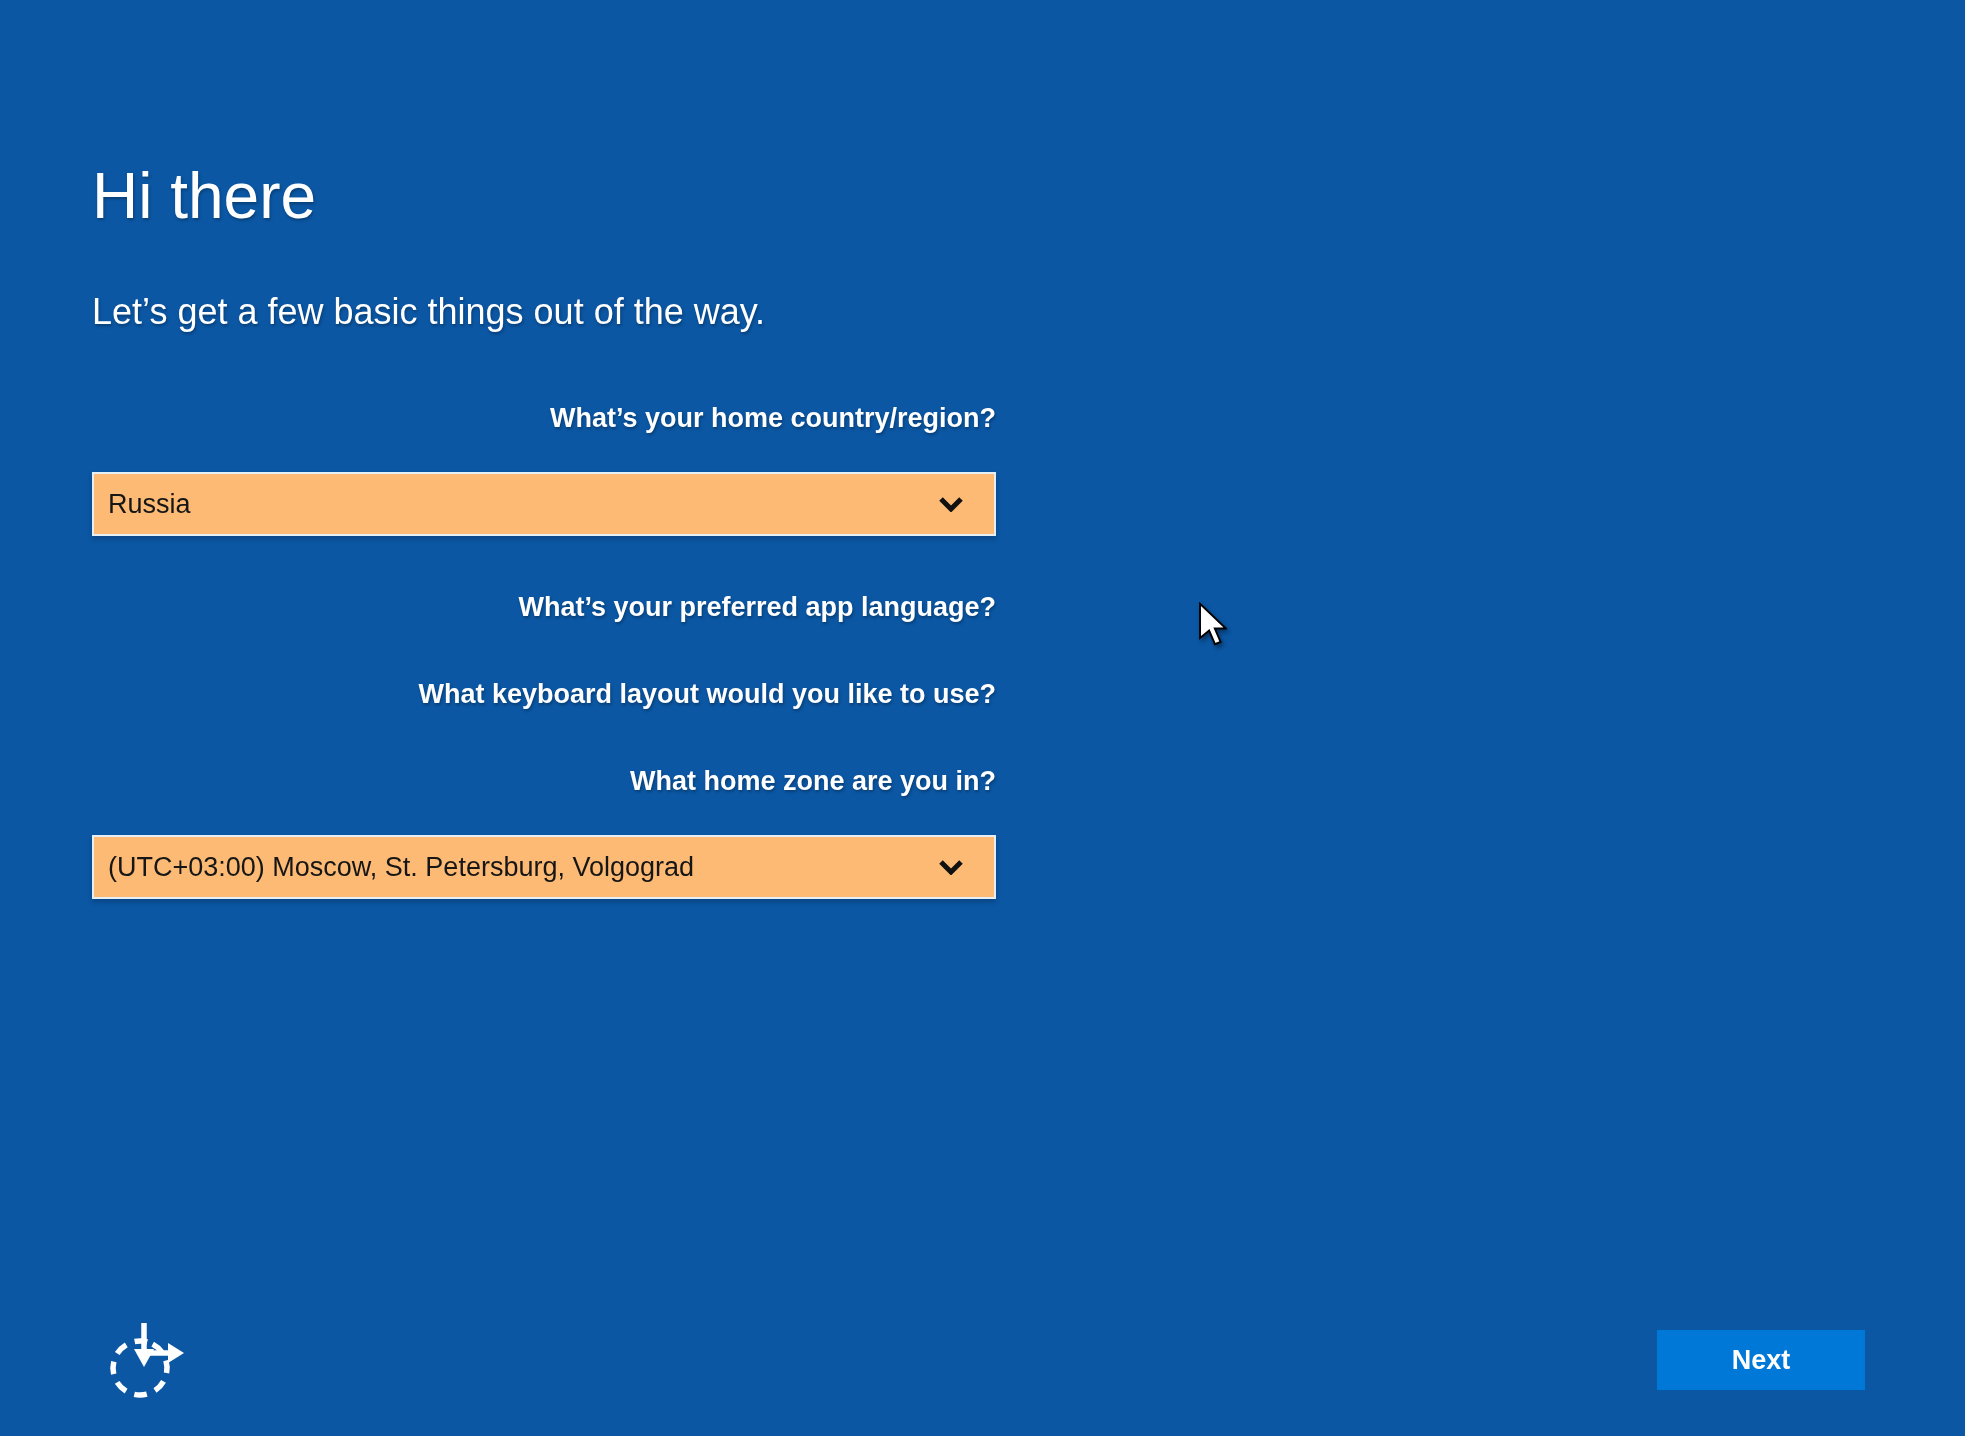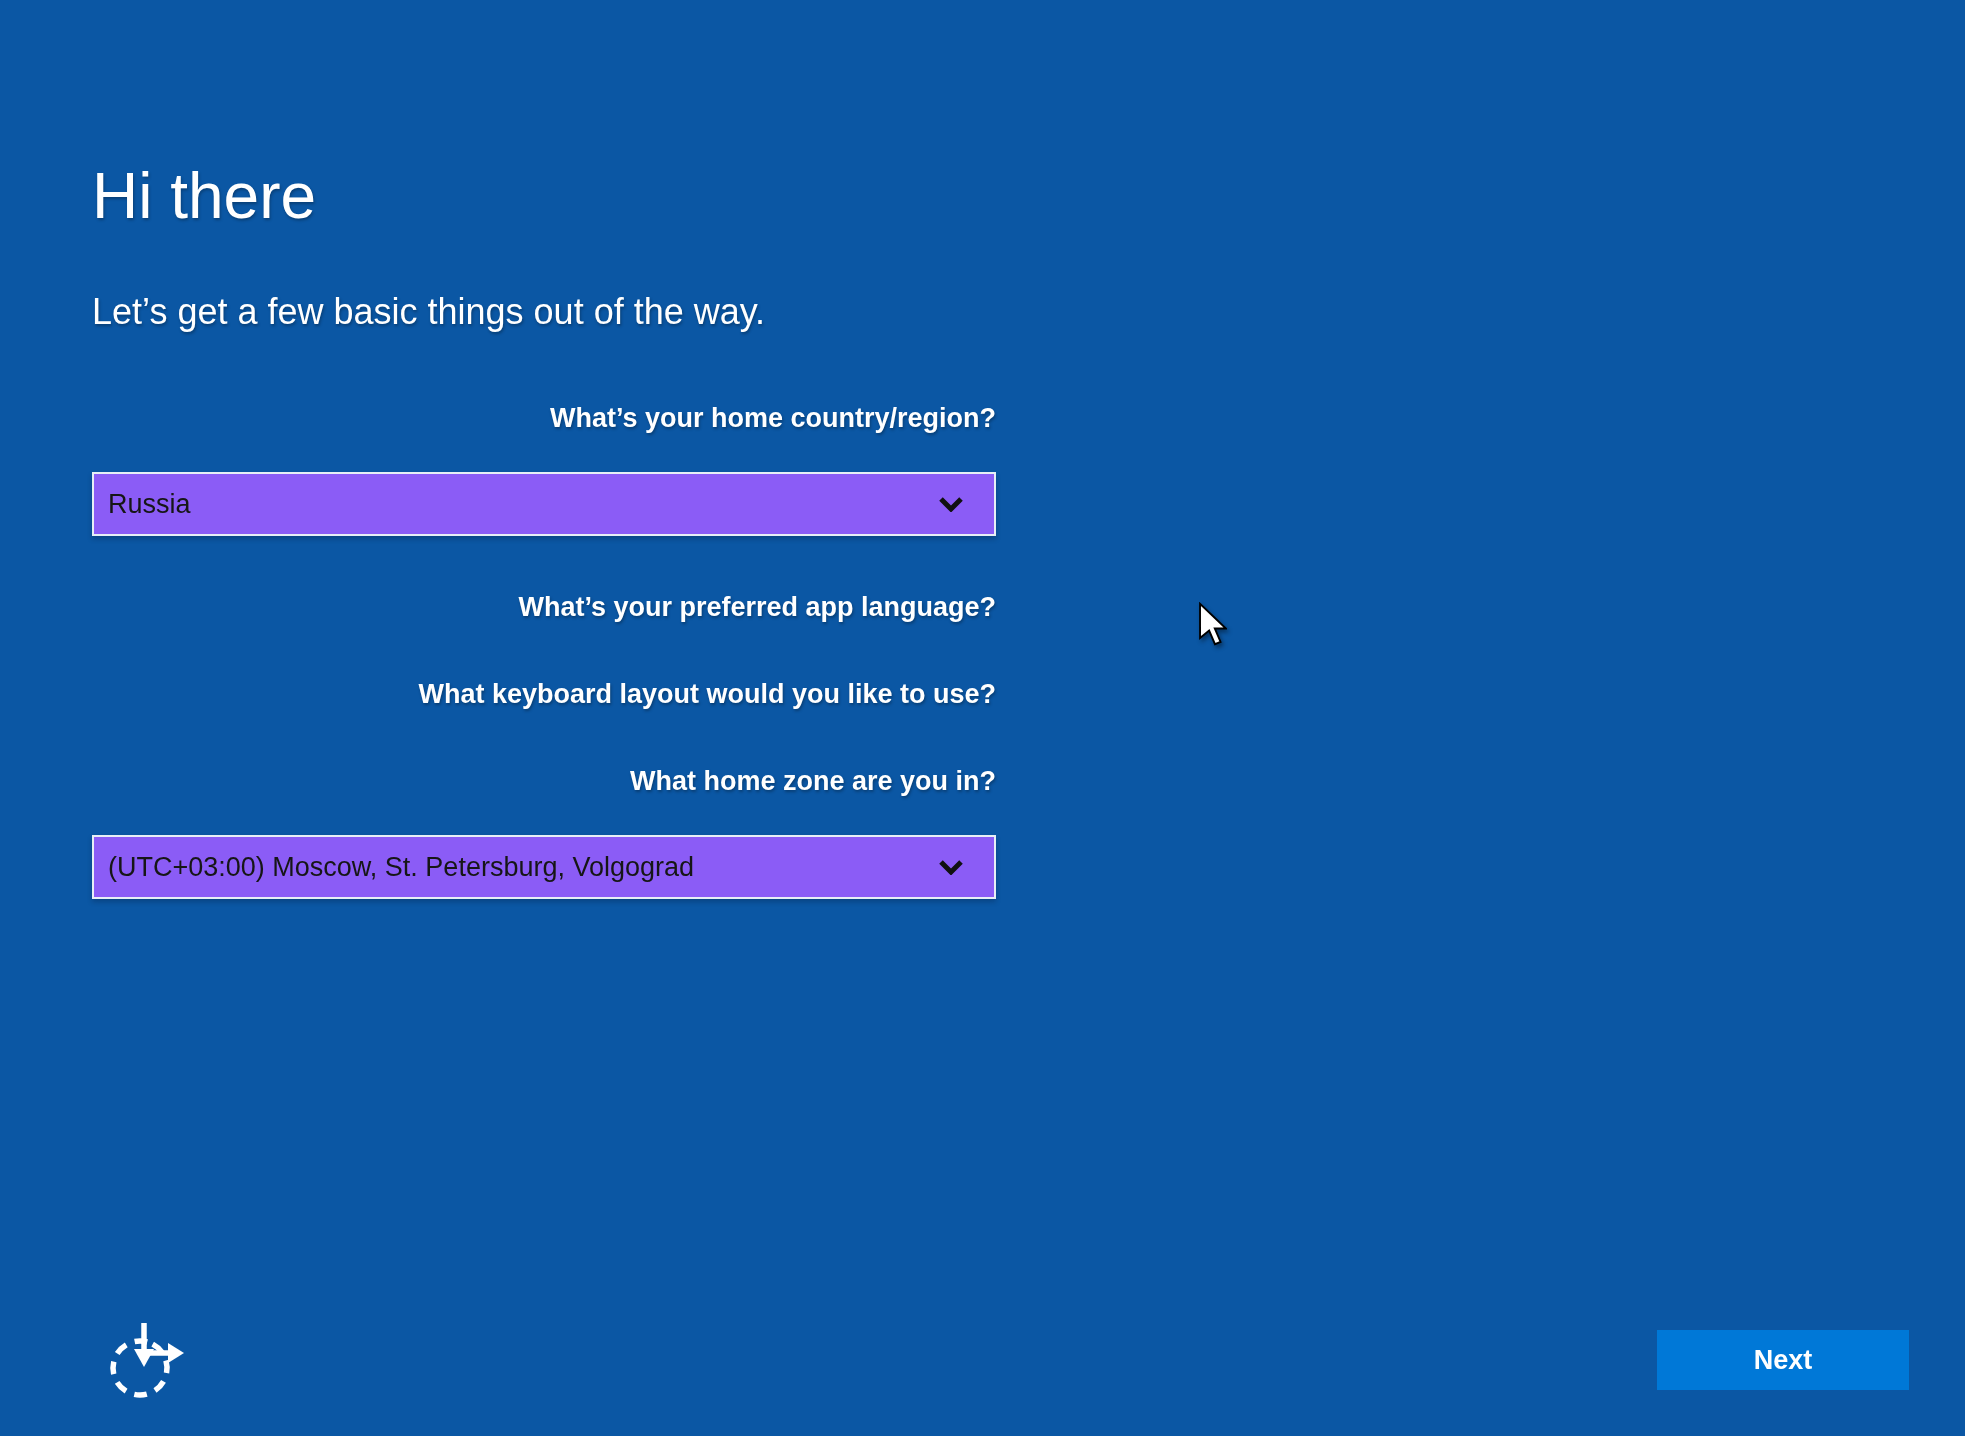--- a/index.html
+++ b/index.html
@@ -47,21 +47,21 @@
   .field-label {
     font-size: 27px;
     line-height: 32px;
     font-weight: 700;
     text-shadow: 1px 2px 3px rgba(0,0,0,0.30);
   }
   .select {
     margin-top: 38px;
     width: 900px;
     height: 60px;
-    background: #8b5cf6;
+    background: #fdba74;
     border: 2px solid #E7EFF6;
     box-shadow: 0 3px 5px rgba(0,0,20,0.22);
     display: flex;
     align-items: center;
     justify-content: space-between;
     cursor: default;
     box-sizing: content-box;
   }
   .select-value {
     padding-left: 14px;
@@ -71,21 +71,21 @@
   }
   .chevron {
     margin-right: 30px;
     display: flex;
     align-items: center;
   }
   .next-button {
     position: absolute;
     left: 1657px;
     top: 1330px;
-    width: 252px;
+    width: 208px;
     height: 60px;
     background: #0078D7;
     border: none;
     color: #FFFFFF;
     font-family: "Liberation Sans", sans-serif;
     font-size: 27px;
     font-weight: 600;
     cursor: pointer;
   }
   .ease-button {

